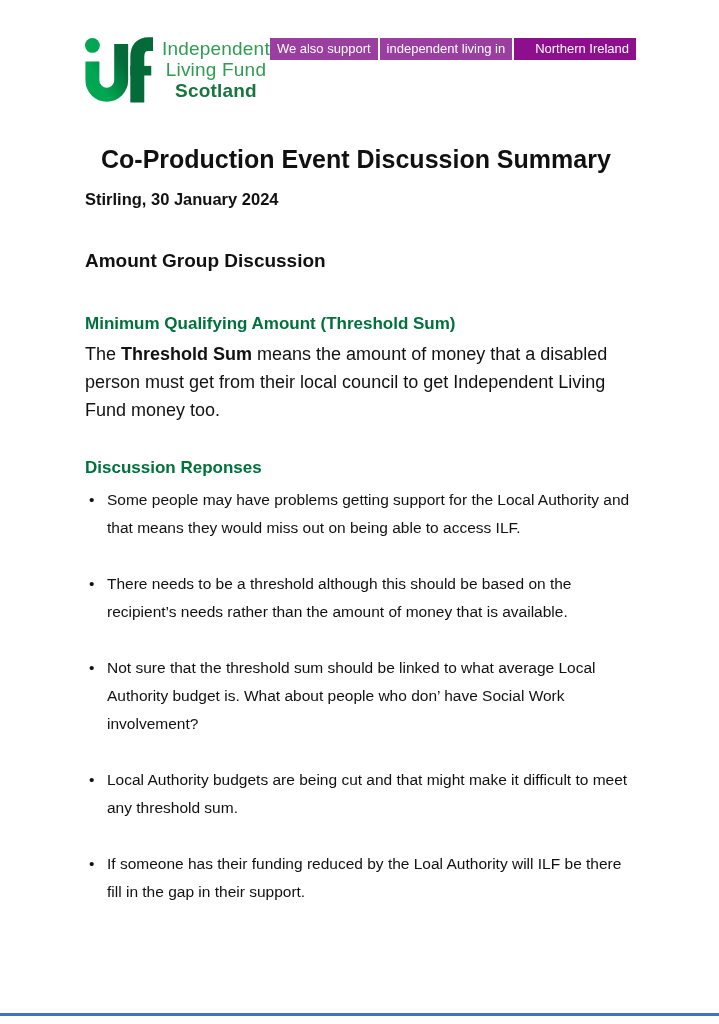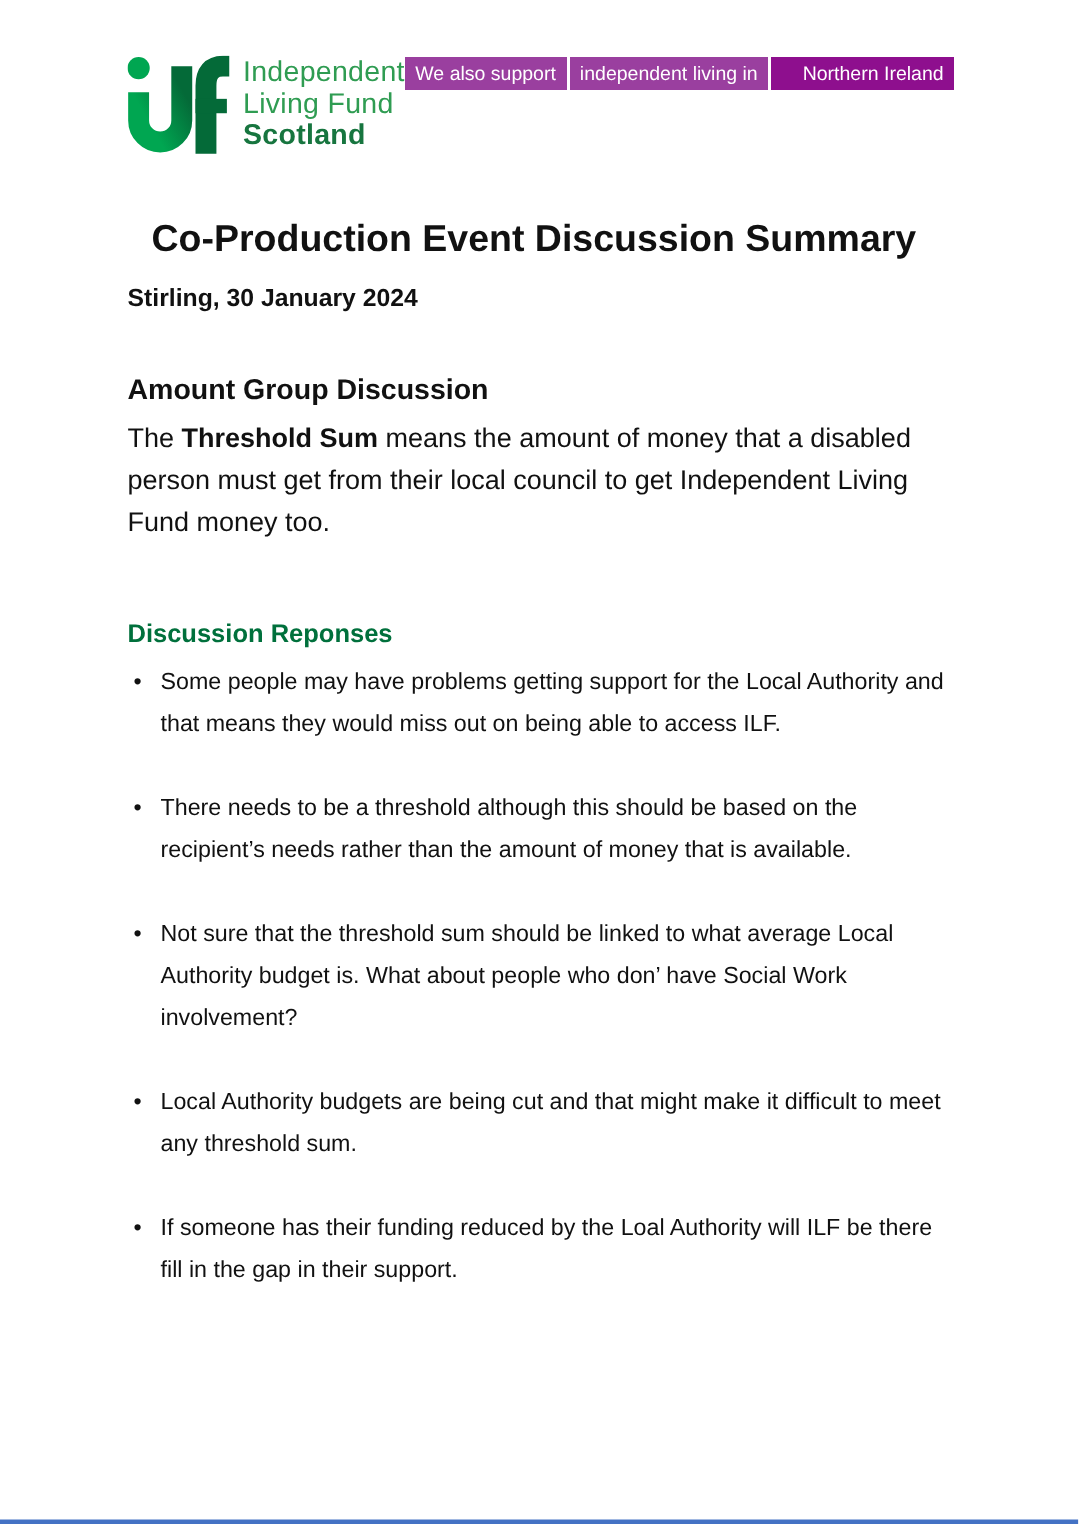--- a/index.html
+++ b/index.html
@@ -12,21 +12,21 @@
     color:var(--text_black);
   }
   
   header{
     display:flex;
     justify-content:space-between;
     align-items:flex-start;
     margin:35px 106px 0 85px;
     height:74px;
   }
-  .logo{display:flex;align-items:flex-start;gap:9px;}
+  .logo{display:flex;align-items:flex-start;gap:9px;text-align:center;}
   .logo svg{display:block;width:68px;height:70px;margin-top:2px;}
   .mark-dot{fill:var(--mark_light);}
   .mark-u{fill:none;stroke:url(#gU);stroke-width:16;}
   .mark-f{fill:none;stroke:var(--mark_dark);stroke-width:16;}
   .mark-fbar{fill:var(--mark_dark);}
   .gstop1{stop-color:var(--mark_light);}
   .gstop2{stop-color:var(--mark_dark);}
   .logo-text{font-size:19px;line-height:21px;color:var(--logo_green);letter-spacing:.2px;margin-top:3px;}
   .logo-text .dark{color:var(--logo_green_dark);font-weight:700;}
   .badge{display:flex;flex-direction:row;align-items:flex-start;gap:2px;margin-top:3px;}
@@ -43,21 +43,21 @@
   main{padding:0 80px 0 85px;}
   h1{
     margin:34px 0 0 16px;
     font-size:25px;line-height:32px;
     font-weight:700;color:var(--text_black);
     white-space:nowrap;letter-spacing:0;
   }
   .subtitle{margin:12px 0 0 0;font-size:16.5px;line-height:25px;font-weight:700;}
   h2{margin:36px 0 0 0;font-size:19px;line-height:26px;font-weight:700;color:var(--text_black);}
   h3{margin:38px 0 0 0;font-size:17px;line-height:24px;font-weight:700;color:var(--heading_green);}
-  h3.second{margin-top:49px;}
+  h3.second{margin-top:32px;}
   p.body{margin:4px 0 0 0;font-size:18px;line-height:28px;max-width:544px;}
   ul.bullets{
     list-style:none;
     margin:6px 0 0 0;padding:0;
     font-size:15.5px;line-height:28px;
   }
   ul.bullets li{
     position:relative;
     padding-left:22px;
     max-width:536px;
@@ -106,20 +106,21 @@
       <span class="badge-line magenta">Northern Ireland</span>
     </div>
   </header>
 
   <main>
     <h1>Co-Production Event Discussion Summary</h1>
     <p class="subtitle">Stirling, 30 January 2024</p>
 
     <h2>Amount Group Discussion</h2>
 
+    <h3>Minimum Qualifying Amount (Threshold Sum)</h3>
     <p class="body"><span>The </span><strong>Threshold Sum</strong><span> means the amount of money that a disabled person must get from their local council to get Independent Living Fund money too.</span></p>
 
     <h3 class="second">Discussion Reponses</h3>
 
     <ul class="bullets">
       <li>Some people may have problems getting support for the Local Authority and that means they would miss out on being able to access ILF.</li>
       <li>There needs to be a threshold although this should be based on the recipient’s needs rather than the amount of money that is available.</li>
       <li>Not sure that the threshold sum should be linked to what average Local Authority budget is. What about people who don’ have Social Work involvement?</li>
       <li>Local Authority budgets are being cut and that might make it difficult to meet any threshold sum.</li>
       <li>If someone has their funding reduced by the Loal Authority will ILF be there fill in the gap in their support.</li>

